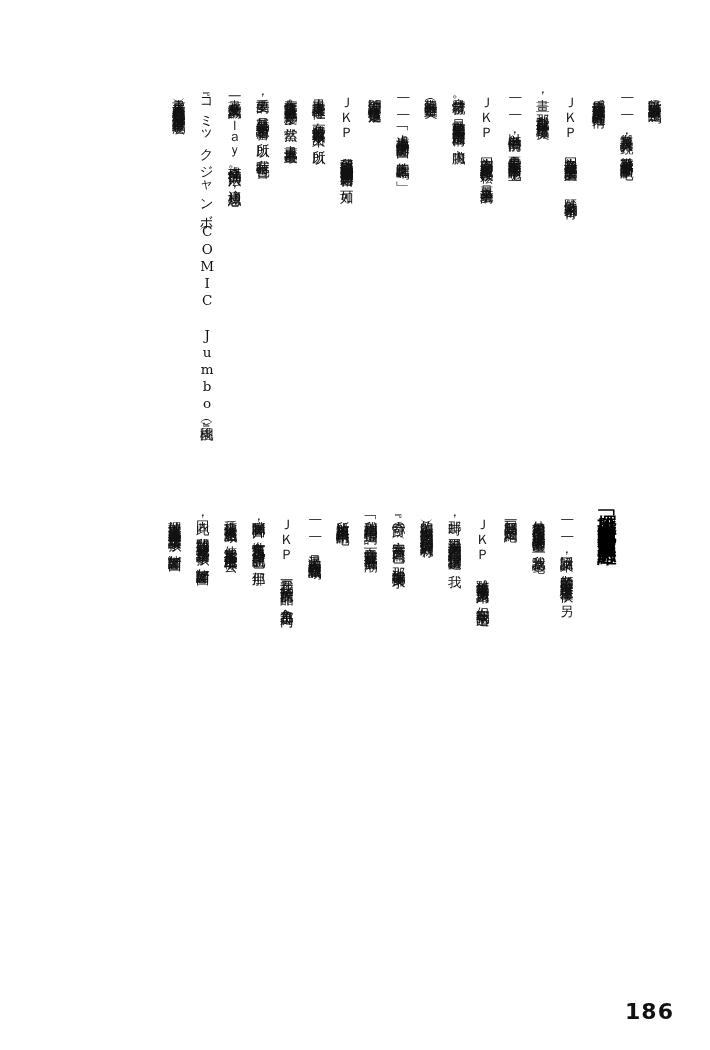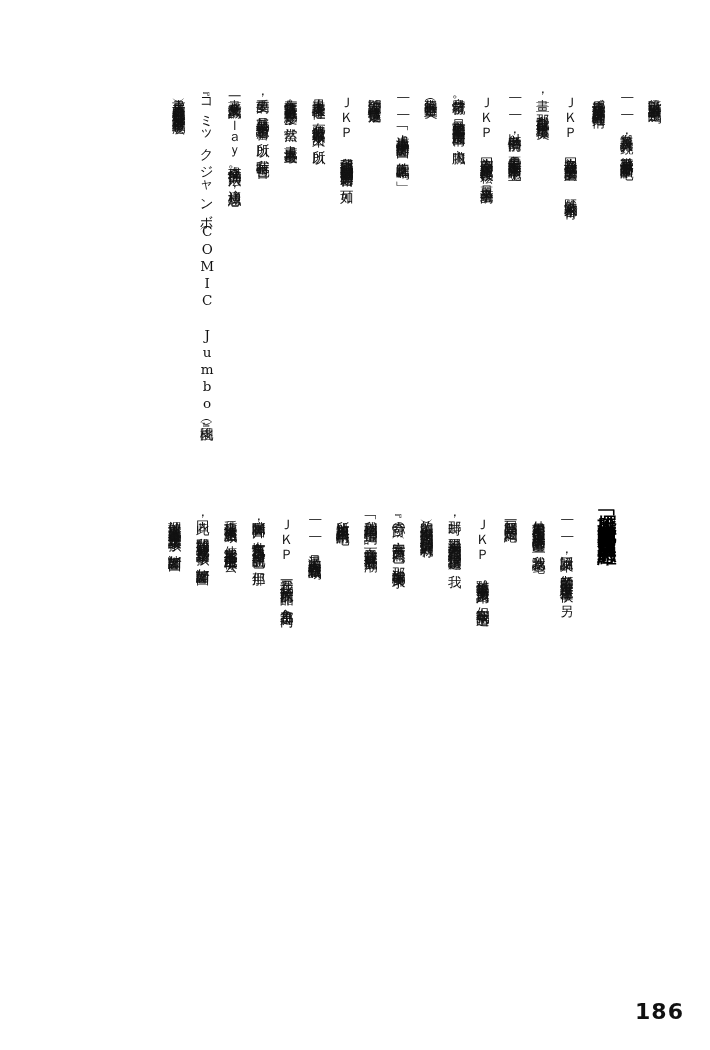--- a/index.html
+++ b/index.html
@@ -38,21 +38,21 @@
     writing-mode: vertical-rl;
     text-orientation: upright;
     font-weight: bold;
     font-size: 19px;
     letter-spacing: 2px;
     color: #000000;
     white-space: nowrap;
   }
   .page-number {
     position: absolute;
-    right: 26px;
+    right: 36px;
     bottom: 26px;
     font-family: "DejaVu Sans", "Liberation Sans", sans-serif;
     font-weight: bold;
     font-size: 22px;
     letter-spacing: 1px;
     color: #111111;
   }
 </style>
 </head>
 <body>

